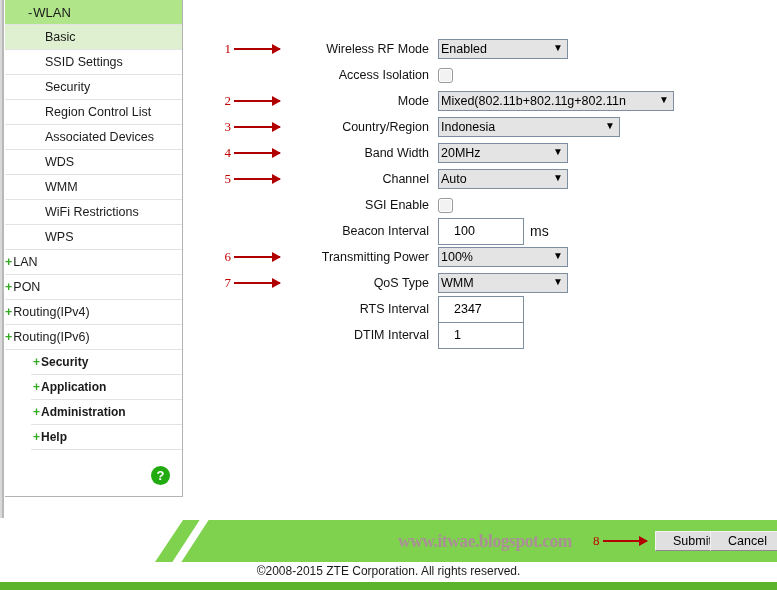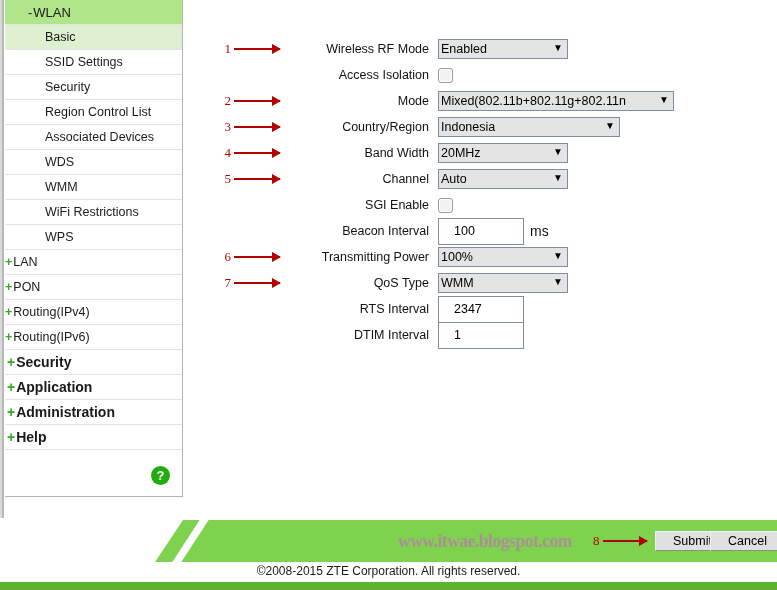--- a/index.html
+++ b/index.html
@@ -65,21 +65,22 @@
     background: #dff0d0;
   }
   .nav-item.mid {
   }
   .nav-item.mid.plain {
     padding-left: 25px;
   }
   .nav-item.top {
     padding-left: 2px;
     font-weight: bold;
-    font-size: 14px;
+    font-size: 12px;
+    margin-left: 26px;
   }
   .plus {
     color: #33aa22;
     font-weight: bold;
     margin-right: 1px;
   }
   .minus {
     color: #222222;
     font-weight: normal;
     margin-right: 1px;

